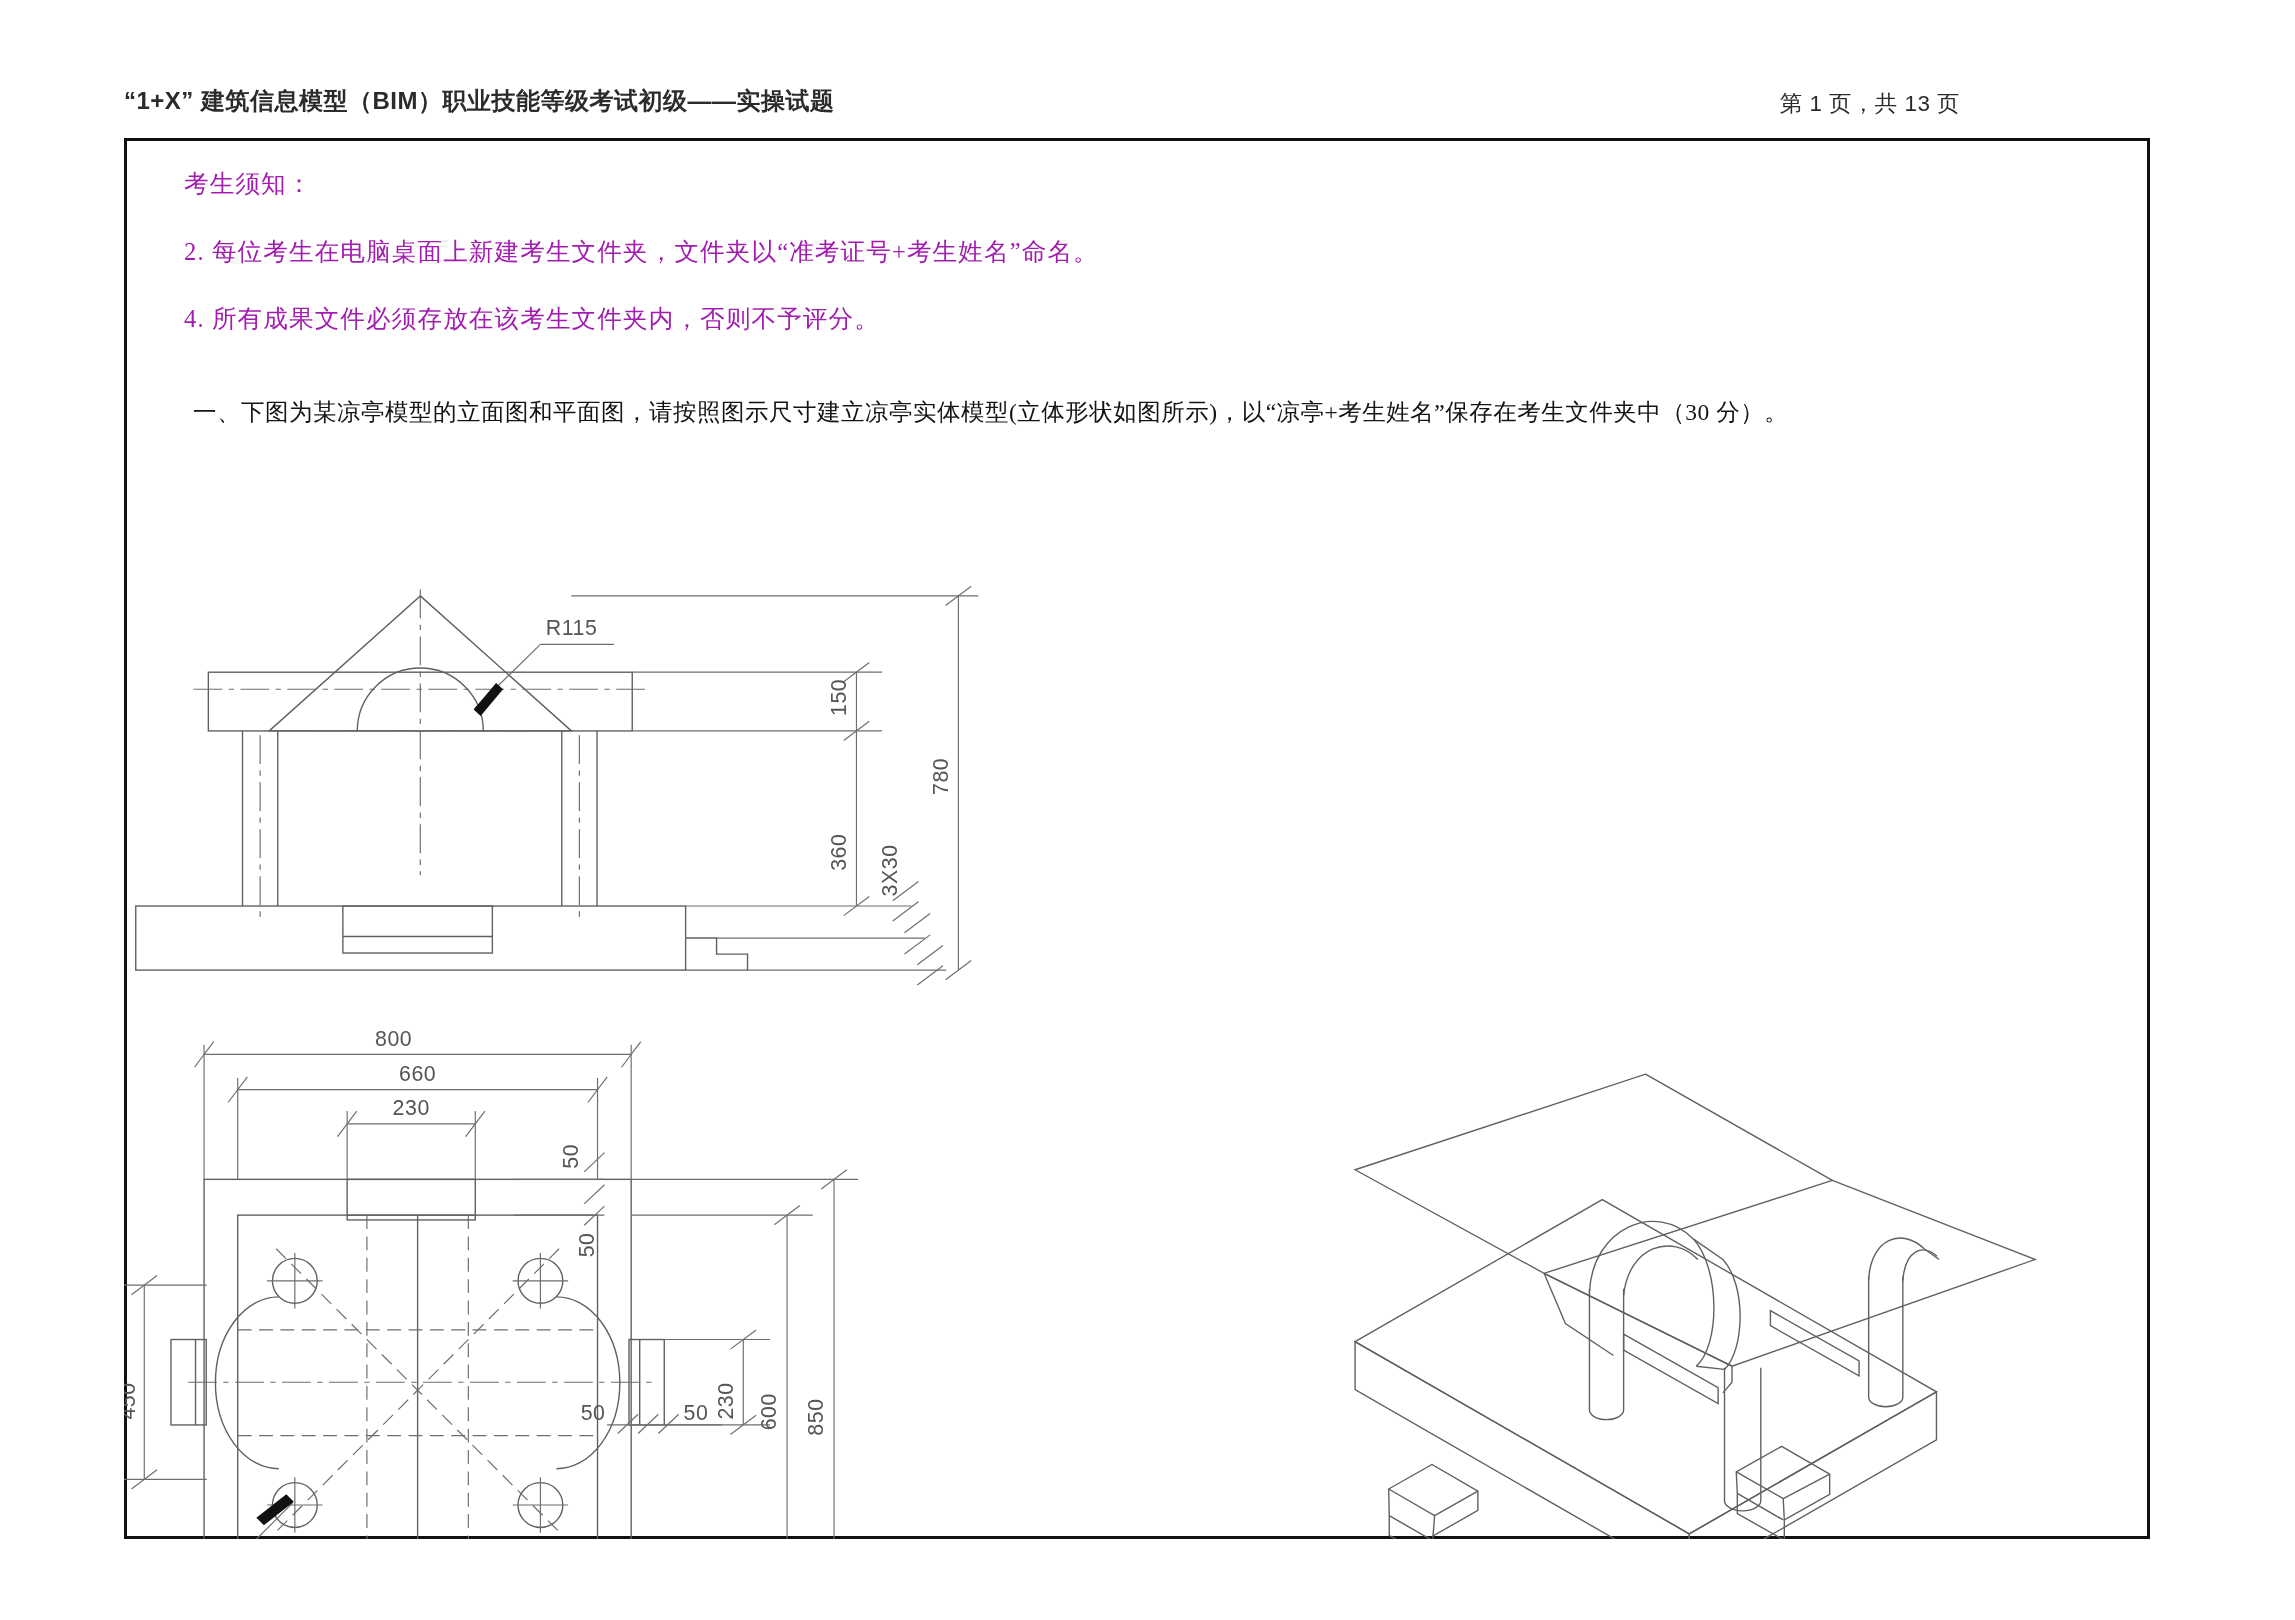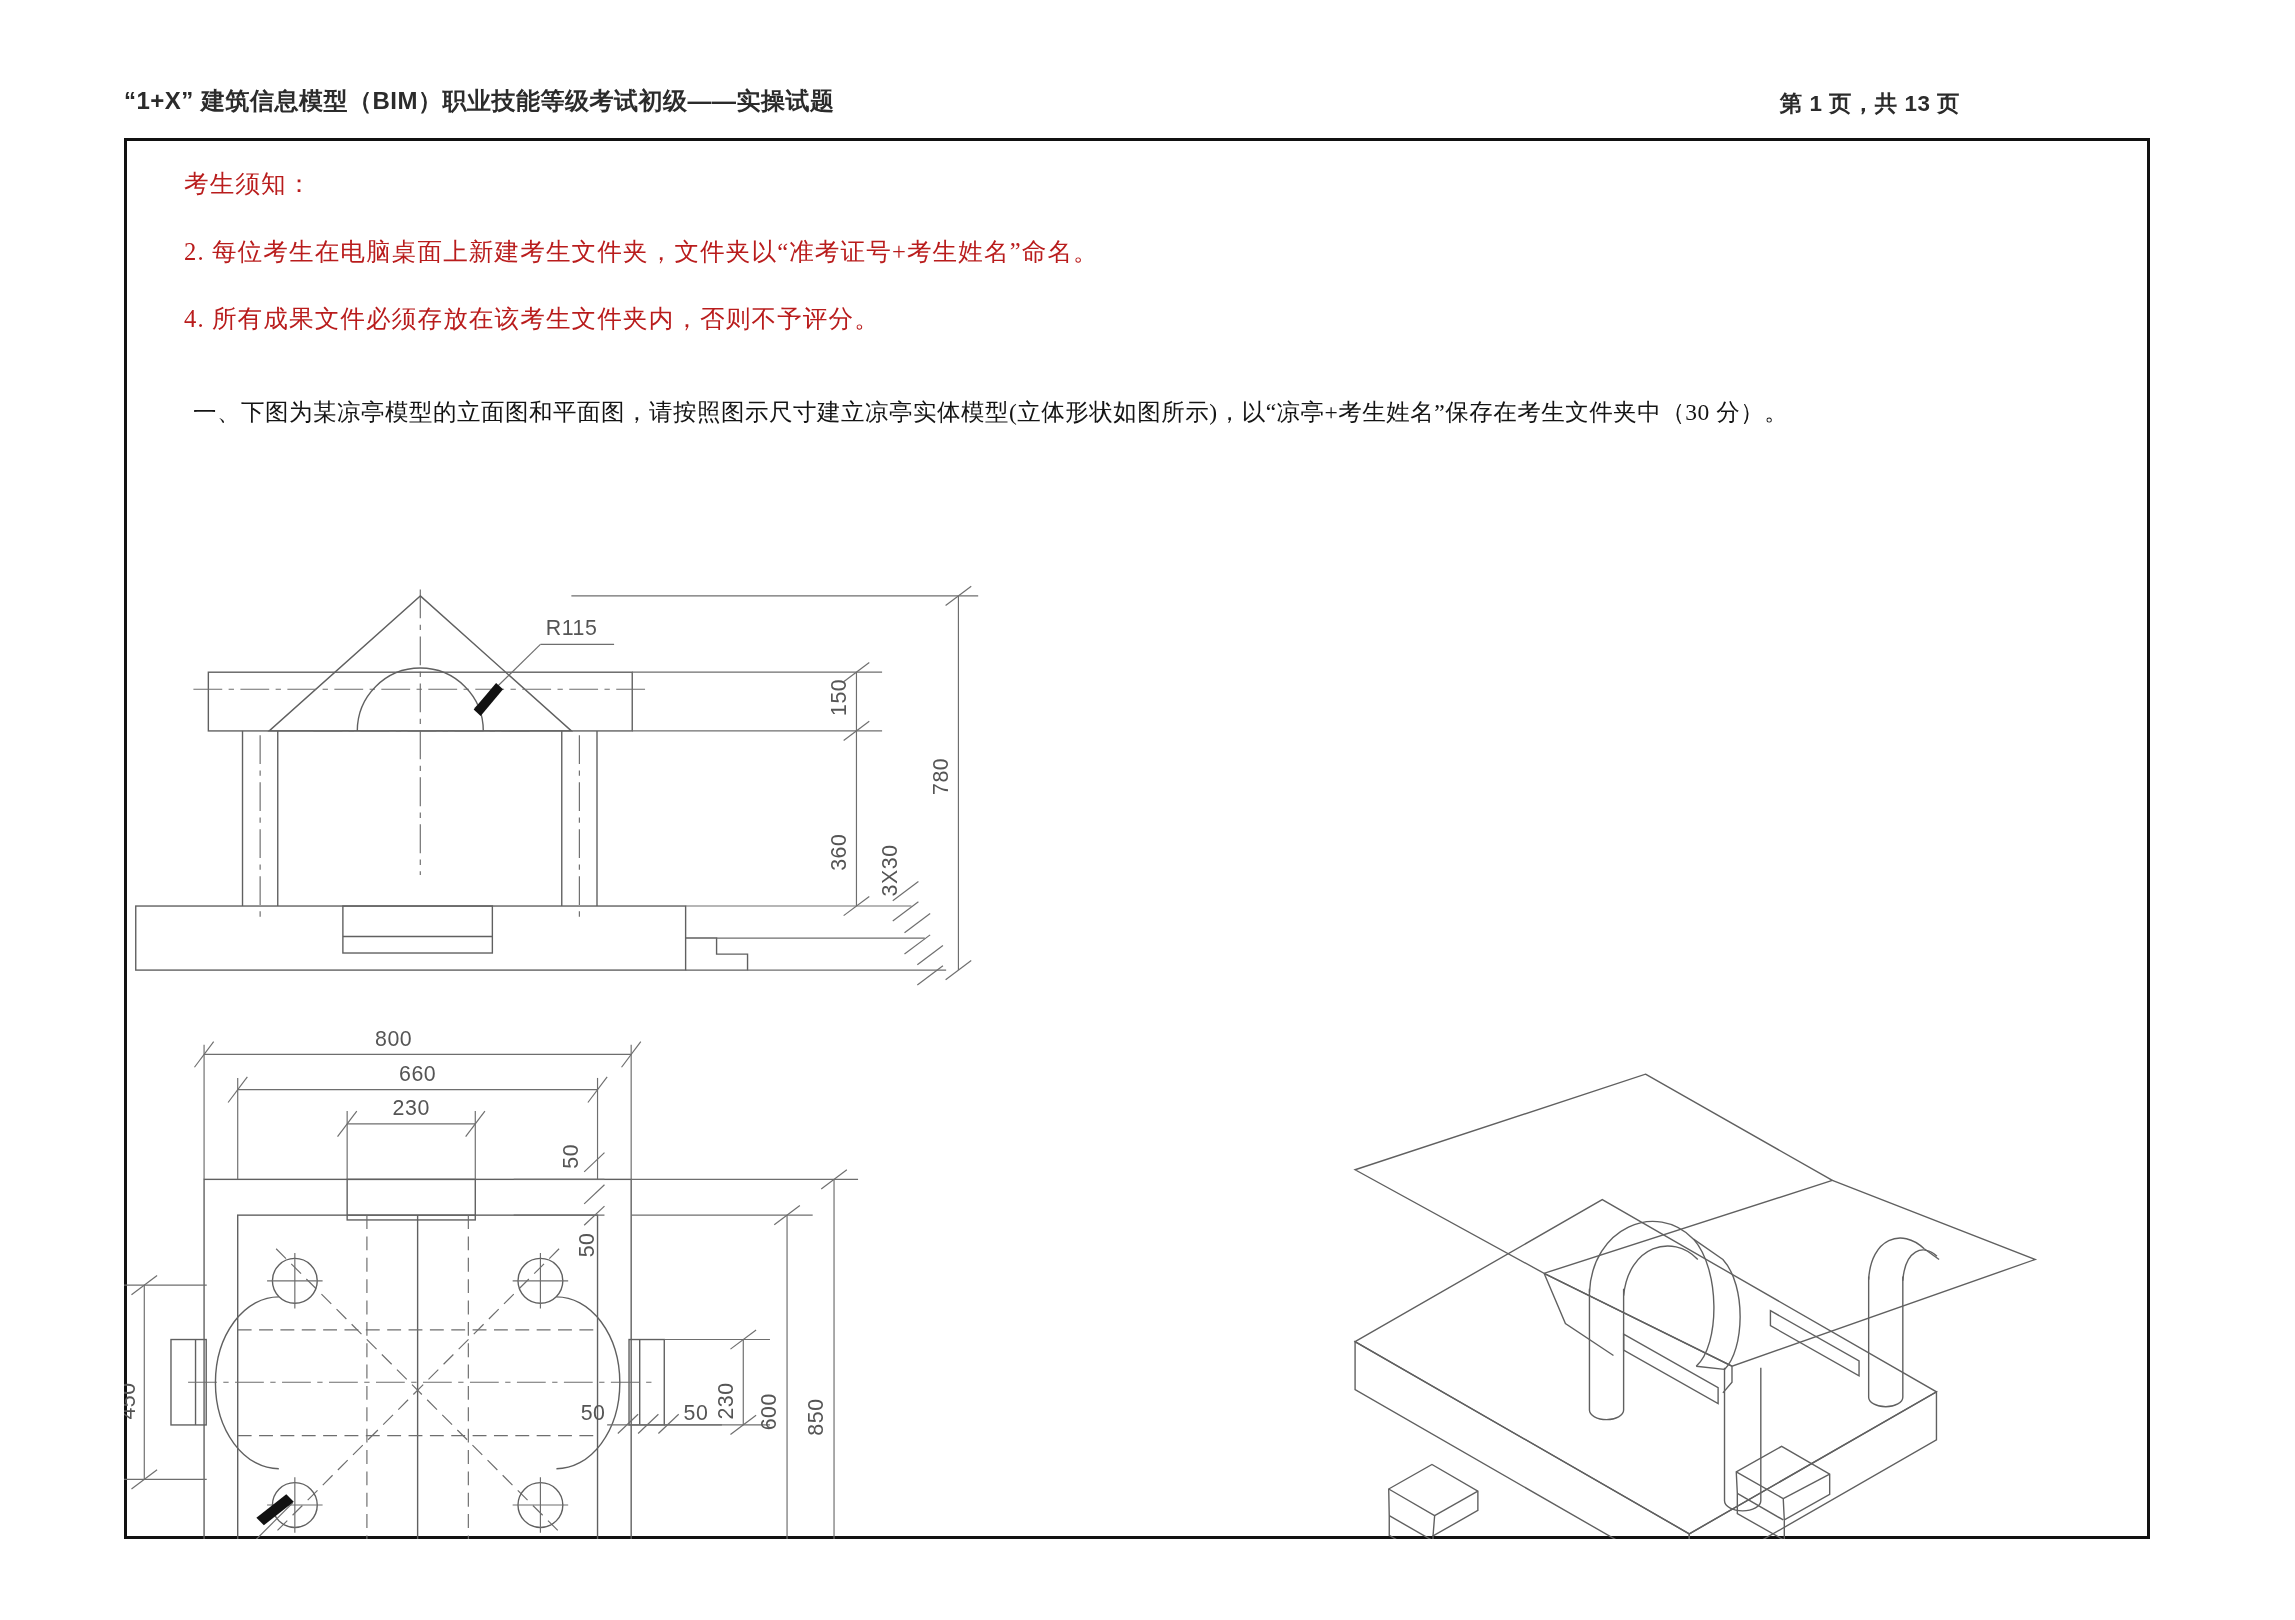--- a/index.html
+++ b/index.html
@@ -14,36 +14,36 @@
   }
   #doc-title{
     position:absolute;left:124px;top:85px;
     font-family:"Liberation Sans","DejaVu Sans",sans-serif;
     font-weight:bold;font-size:24px;letter-spacing:0.5px;
     color:#2b2b2b;white-space:nowrap;
   }
   #page-indicator{
     position:absolute;right:145px;top:88px;
     font-family:"Liberation Sans","DejaVu Sans",sans-serif;
-    font-weight:bold;font-size:22.4px;letter-spacing:0.5px;
+    font-weight:normal;font-size:22.4px;letter-spacing:0.5px;
     color:#2b2b2b;white-space:nowrap;
   }
   
   #page-frame{
     position:absolute;left:124px;top:138px;
     width:2026px;height:1401px;
     border:3.2px solid #111;
     box-sizing:border-box;
     background:#fff;
   }
   
   .notice{
     position:absolute;
     font-family:"Liberation Serif","DejaVu Serif",serif;
-    font-size:24.6px;color:#b91c1c;white-space:nowrap;letter-spacing:1.1px;
+    font-size:24.6px;color:#a21caf;white-space:nowrap;letter-spacing:1.1px;
   }
   #notice-heading{left:184px;top:167px;}
   #notice-item-1{left:184px;top:235px;}
   #notice-item-2{left:184px;top:302px;}
   #question-1{
     position:absolute;left:193px;top:396px;
     font-family:"Liberation Serif","DejaVu Serif",serif;
     font-size:23.5px;color:#141414;white-space:nowrap;letter-spacing:0.5px;
   }
   

